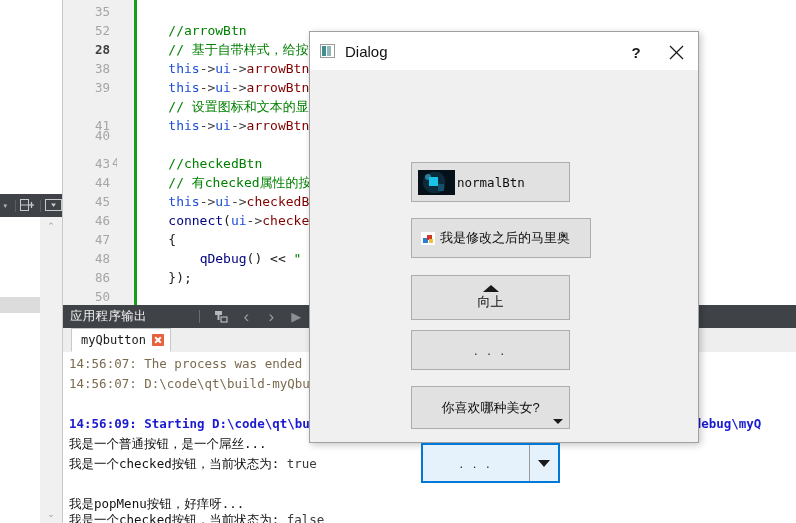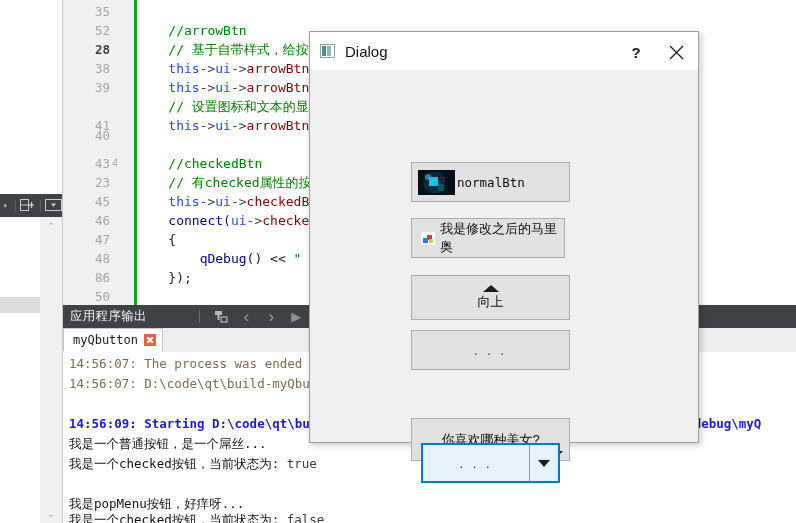--- a/index.html
+++ b/index.html
@@ -54,21 +54,21 @@
   .outpane{position:absolute;left:63px;top:305px;width:733px;height:218px;background:#a3a3a3;}
   .out-header{position:absolute;left:0;top:0;width:733px;height:23px;background:#3f4246;
       display:flex;align-items:center;}
   .out-title{color:#f2f2f2;font-size:12.5px;padding-left:7px;letter-spacing:0.3px;}
   .out-hsep{width:1px;height:13px;background:#6a6d71;margin:0 9px 0 52px;}
   .out-btn{width:25px;height:23px;display:flex;align-items:center;justify-content:center;color:#9a9da1;}
   .out-btn.play{color:#8d9094;}
   .out-redbar{width:4px;height:15px;background:#c0392b;margin-left:6px;}
   .tabstrip{position:absolute;left:0;top:23px;width:733px;height:24px;background:#eeeeee;
       border-bottom:1px solid #c9c9c9;}
-  .tab{position:absolute;left:0;top:0;height:24px;background:#ffffff;border:1px solid #c9c9c9;
+  .tab{position:absolute;left:8px;top:0;height:24px;background:#ffffff;border:1px solid #c9c9c9;
       border-bottom:1px solid #ffffff;box-sizing:border-box;display:flex;align-items:center;
       padding:0 6px 0 9px;gap:6px;}
   .tab-label{font-family:"DejaVu Sans Mono", monospace;font-size:12px;color:#1a1a1a;}
   .tab-close{width:12px;height:12px;background:#e8603c;border-radius:1px;position:relative;}
   .tab-close:before,.tab-close:after{content:"";position:absolute;left:2px;top:5px;width:8px;height:2px;
       background:#ffffff;}
   .tab-close:before{transform:rotate(45deg);}
   .tab-close:after{transform:rotate(-45deg);}
   .out-body{position:absolute;left:0;top:47px;width:733px;height:171px;background:#ffffff;overflow:hidden;}
   .out-line{position:absolute;left:6px;height:19px;line-height:19px;white-space:pre;
@@ -93,24 +93,24 @@
   .dlg-help{position:absolute;right:52px;top:10px;width:20px;height:20px;
       display:flex;align-items:center;justify-content:center;font-size:15px;color:#1c1c1c;font-weight:bold;}
   .dlg-close{position:absolute;right:10px;top:8px;width:24px;height:24px;
       display:flex;align-items:center;justify-content:center;}
   .dlg-body{position:absolute;left:0;top:38px;width:388px;height:372px;background:#f0f0f0;}
 
   .qbtn{position:absolute;background:#e1e1e1;border:1px solid #adadad;box-sizing:border-box;
       display:flex;align-items:center;justify-content:center;
       font-family:"Liberation Sans",sans-serif;font-size:13px;color:#0d0d0d;}
   .qbtn.b1{left:101px;top:92px;width:159px;height:40px;justify-content:flex-start;padding-left:6px;}
-  .qbtn.b2{left:101px;top:148px;width:154px;height:40px;justify-content:flex-start;padding-left:9px;}
+  .qbtn.b2{left:101px;top:148px;width:180px;height:40px;justify-content:flex-start;padding-left:9px;}
   .qbtn.b3{left:101px;top:205px;width:159px;height:45px;flex-direction:column;gap:1px;}
   .qbtn.b4{left:101px;top:260px;width:159px;height:40px;}
-  .qbtn.b5{left:101px;top:316px;width:159px;height:43px;margin-top:32px;}
+  .qbtn.b5{left:101px;top:316px;width:159px;height:43px;}
   .icon-mario{width:37px;height:25px;background:#061018;flex:none;position:relative;overflow:hidden;}
   .icon-mario .bg1{position:absolute;left:5px;top:2px;width:22px;height:21px;background:#0c2b3a;
       border-radius:45% 40% 35% 50%;}
   .icon-mario .bg2{position:absolute;left:11px;top:7px;width:9px;height:9px;background:#17c4e8;}
   .icon-mario .bg3{position:absolute;left:7px;top:4px;width:6px;height:6px;background:#2b7e9c;border-radius:50%;}
   .icon-mario .bg4{position:absolute;left:20px;top:14px;width:6px;height:7px;background:#13506a;}
   .b1-label{font-family:"DejaVu Sans Mono", monospace;font-size:12.5px;color:#0d0d0d;margin-left:2px;}
   .icon-small{width:14px;height:13px;background:#ffffff;flex:none;position:relative;margin-right:5px;overflow:hidden;}
   .icon-small i{position:absolute;display:block;}
   .icon-small .p1{left:2px;top:6px;width:5px;height:5px;background:#2a7fd4;}
@@ -173,21 +173,21 @@
     <div class="gutter" id="gutter">
         <div class="gutter-line" style="top: 2px;">35</div>
         <div class="gutter-line" style="top: 21px;">52</div>
         <div class="gutter-line cur" style="top: 40px;">28</div>
         <div class="gutter-line" style="top: 59px;">38</div>
         <div class="gutter-line" style="top: 78px;">39</div>
         <div class="gutter-line" style="top: 90px; margin-top: 36px;">40</div>
         <div class="gutter-line" style="top: 116px;">41</div>
         <div class="gutter-line" style="top: 153px; margin-left: 17px;">42</div>
         <div class="gutter-line" style="top: 154px;">43</div>
-        <div class="gutter-line" style="top: 173px;">23</div>
+        <div class="gutter-line" style="top: 173px;">44</div>
         <div class="gutter-line" style="top: 192px;">45</div>
         <div class="gutter-line" style="top: 211px;">46</div>
         <div class="gutter-line" style="top: 230px;">47</div>
         <div class="gutter-line" style="top: 249px;">48</div>
         <div class="gutter-line" style="top: 268px;">86</div>
         <div class="gutter-line" style="top: 287px;">50</div>
       </div>
     <div class="fold-col" id="foldcol">
         <div class="fold-marker" style="top: 211px;">▼</div>
       </div>

